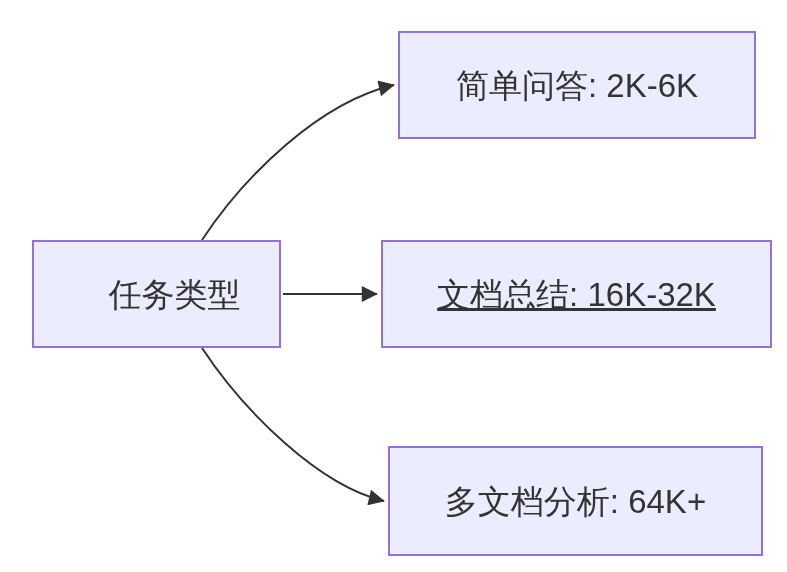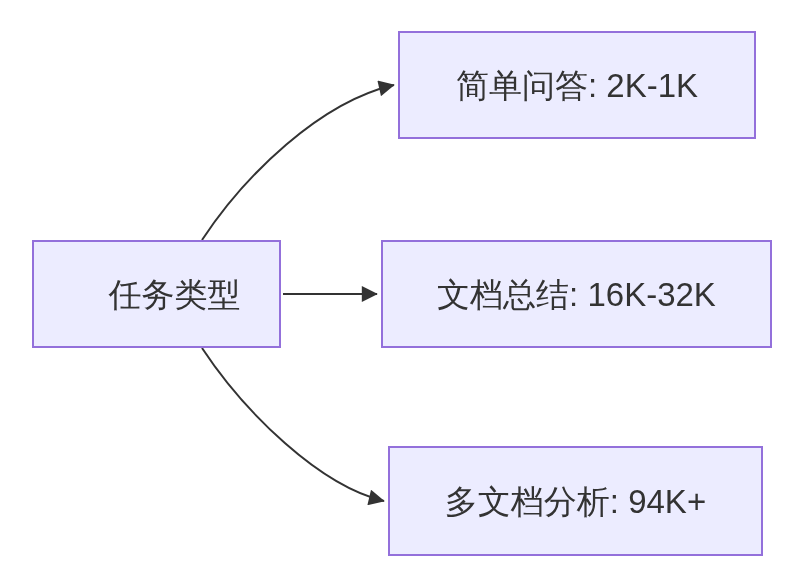--- a/index.html
+++ b/index.html
@@ -39,21 +39,21 @@
     color: var(--text);
     font-size: 33px;
     line-height: 1;
     display: flex;
     align-items: center;
     justify-content: center;
     white-space: nowrap;
   }
   .node-root    { left: 32px;  top: 240px; width: 249px; height: 108px; padding-left: 36px; }
   .node-branch0 { left: 398px; top: 31px;  width: 358px; height: 108px; }
-  .node-branch1 { left: 381px; top: 240px; width: 391px; height: 108px; }
+  .node-branch1 { left: 381px; top: 240px; width: 391px; height: 108px; text-decoration: underline; }
   .node-branch2 { left: 388px; top: 446px; width: 375px; height: 110px; }
 </style>
 </head>
 <body>
 
 <div class="stage">
 
   <svg class="edge-layer" width="787" height="572" viewBox="0 0 787 572" aria-hidden="true">
     <defs>
       <marker id="arrowhead" viewBox="0 0 10 10" refX="9.5" refY="5" markerWidth="9" markerHeight="8" orient="auto">
@@ -63,24 +63,24 @@
     <path class="edge" d="M202,240 C245,175 320,102 394,85" marker-end="url(#arrowhead)"></path>
     <path class="edge" d="M283,294 L377,294" marker-end="url(#arrowhead)"></path>
     <path class="edge" d="M202,348 C245,413 320,486 384,501" marker-end="url(#arrowhead)"></path>
   </svg>
 
   <div class="node node-root">
     <span>任务类型</span>
   </div>
 
   <div class="node node-branch0">
-    <span>简单问答: 2K-1K</span>
+    <span>简单问答: 2K-6K</span>
   </div>
 
   <div class="node node-branch1">
     <span>文档总结: 16K-32K</span>
   </div>
 
   <div class="node node-branch2">
-    <span>多文档分析: 94K+</span>
+    <span>多文档分析: 64K+</span>
   </div>
 
 </div>
 
 </body></html>

